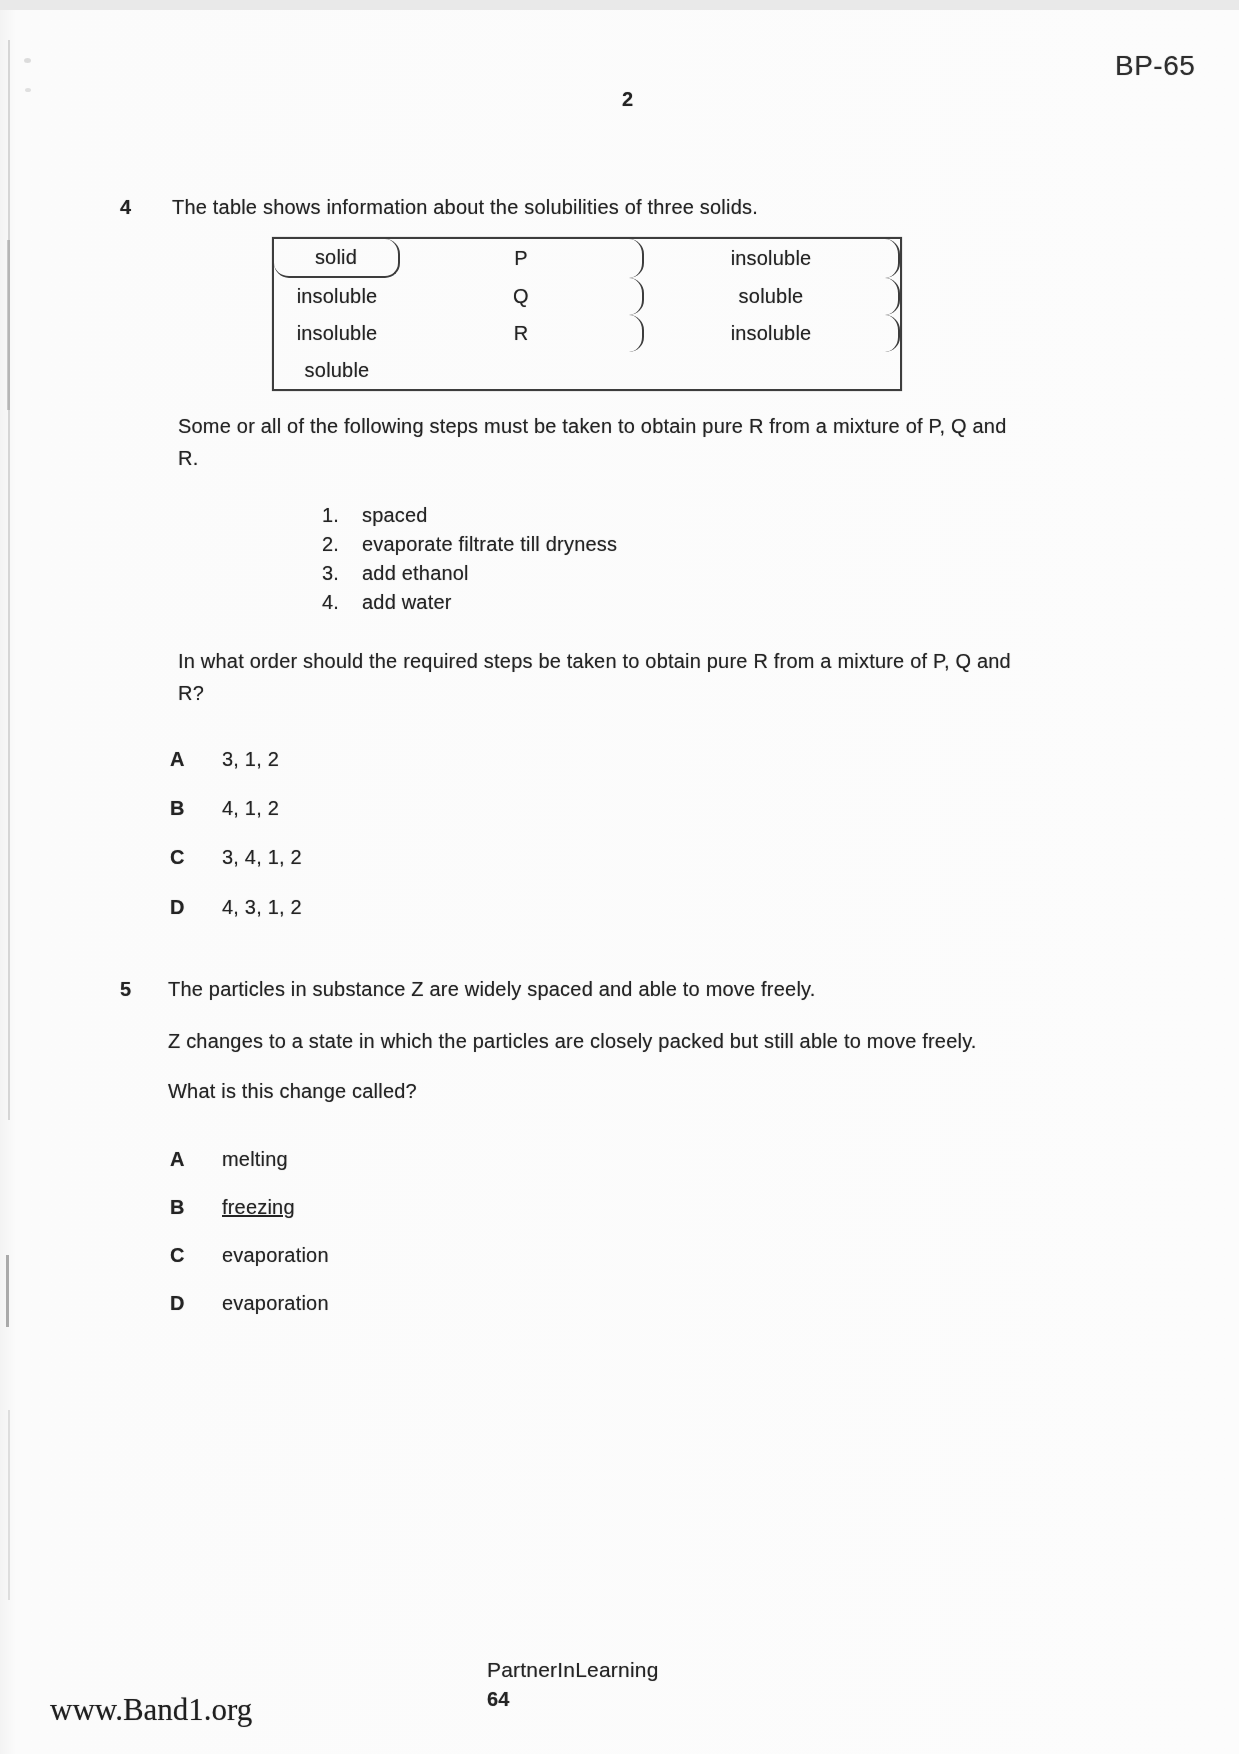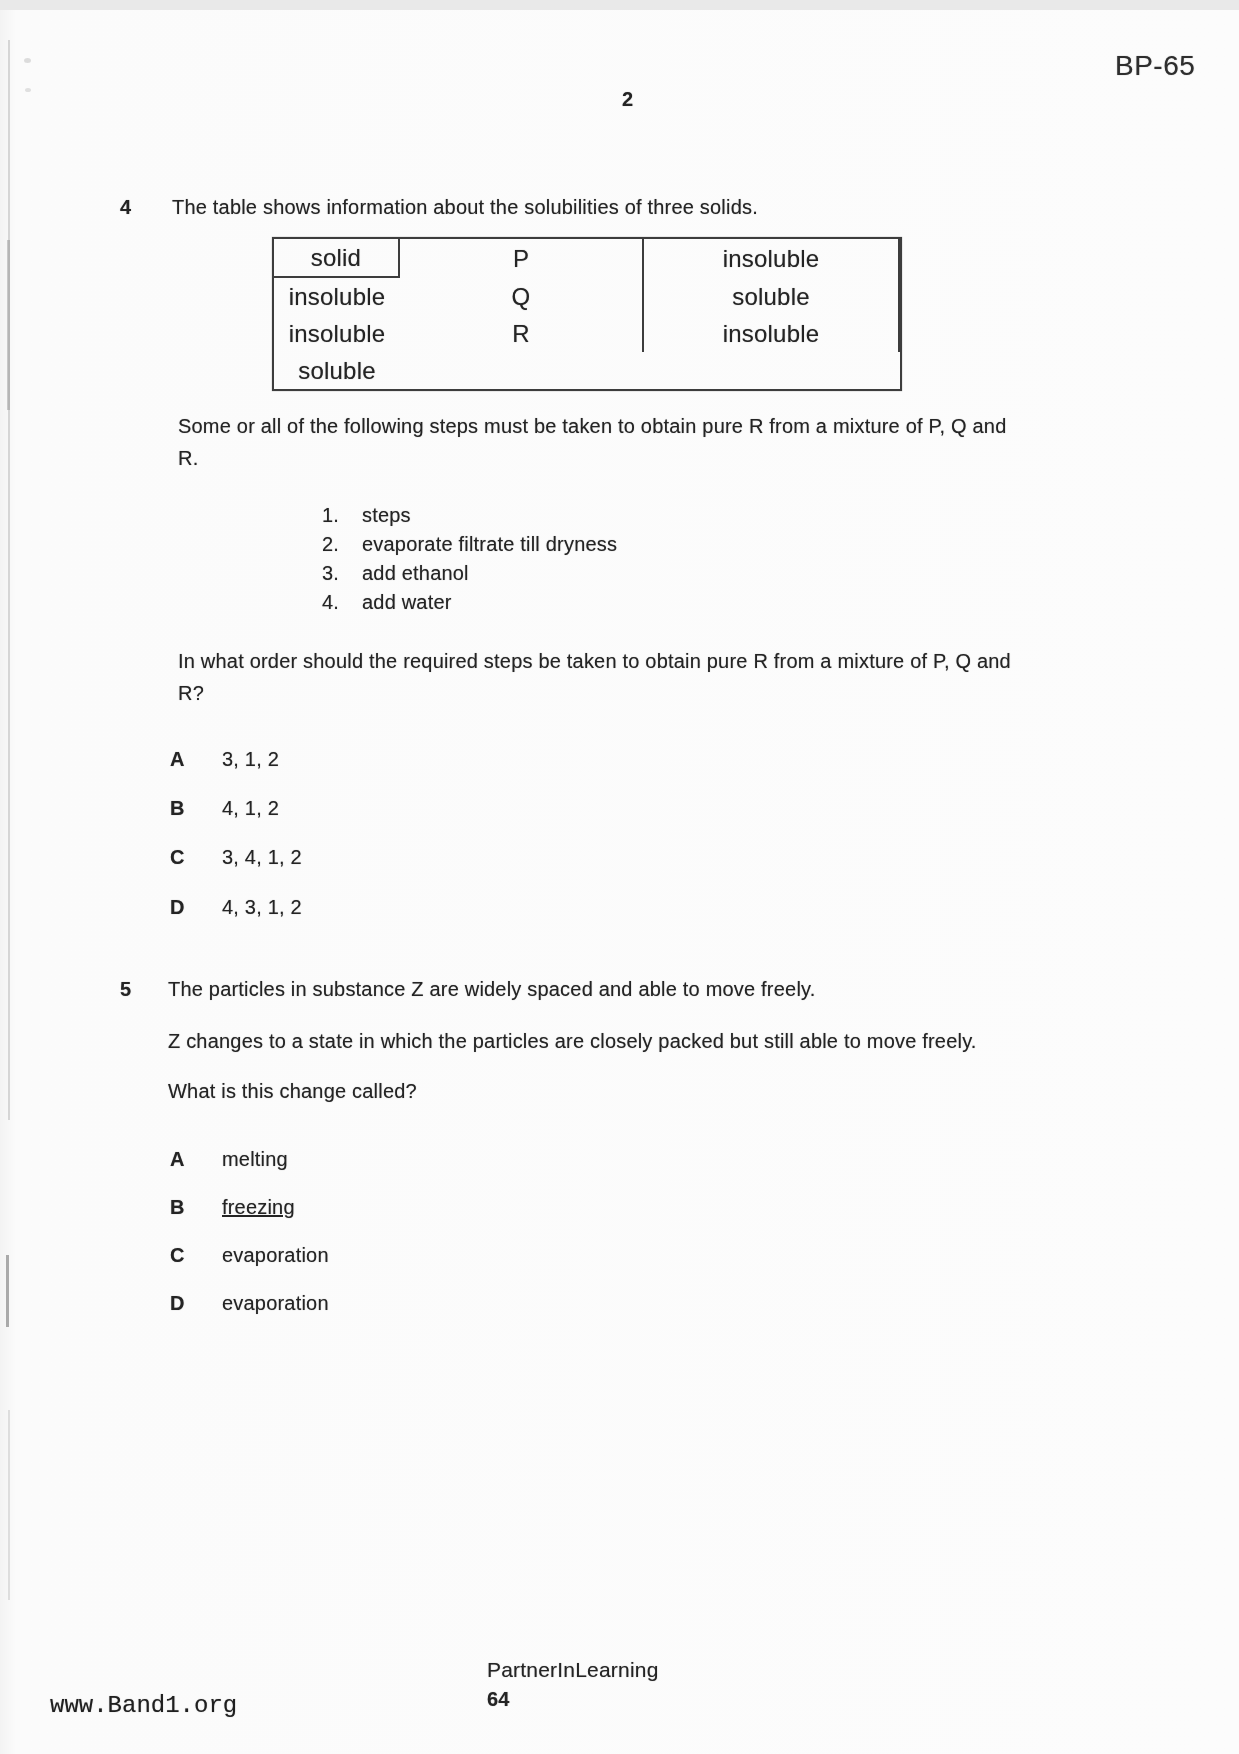--- a/index.html
+++ b/index.html
@@ -32,30 +32,31 @@
   .sol-table{
     position:absolute;left:272px;top:227px;
     display:grid;
     grid-template-columns:126px 244px 256px;
     grid-template-rows:39px 37px 37px 37px;
     border:2px solid #3d3d3d;
     box-shadow:0 0 1px rgba(40,40,40,.5);
   }
   .cell{
     display:flex;align-items:center;justify-content:center;
-    font-size:24px;color:#242424;letter-spacing:.2px;
+    font-size:20px;color:#242424;letter-spacing:.2px;
     text-shadow:0 0 1px rgba(25,25,25,.42);
+    border-radius:15px;
   }
   .cell.c1,.cell.c2{border-right:2px solid #3d3d3d;}
   .cell.th{border-bottom:2px solid #3d3d3d;}
   
   .artifact{position:absolute;pointer-events:none;}
   .mono{
-    font-family:Liberation Mono, monospace;
-    font-size:24px;color:#1f1f1f;
+    font-family:Liberation Serif, serif;
+    font-size:31px;color:#1f1f1f;
     text-shadow:0 0 1px rgba(25,25,25,.45);
   }
 </style>
 </head>
 <body>
 
 <div class="page">
 
   <div class="artifact" style="left:8px;top:30px;width:2px;height:1080px;background:#b9b9b9;opacity:.55;"></div>
   <div class="artifact" style="left:7px;top:230px;width:3px;height:170px;background:#8f8f8f;opacity:.45;"></div>
@@ -85,21 +86,21 @@
       <div class="cell c1">R</div>
       <div class="cell c2">insoluble</div>
       <div class="cell c3">soluble</div>
     </div>
 
     <div class="abs txt" style="left:178px;top:405px;">Some or all of the following steps must be taken to obtain pure R from a mixture of P, Q and</div>
     <div class="abs txt" style="left:178px;top:437px;">R.</div>
 
     <div>
       <div class="abs txt" style="left:322px;top:494px;">1.</div>
-      <div class="abs txt" style="left:362px;top:494px;">steps</div>
+      <div class="abs txt" style="left:362px;top:494px;">spaced</div>
       <div class="abs txt" style="left:322px;top:523px;">2.</div>
       <div class="abs txt" style="left:362px;top:523px;">evaporate filtrate till dryness</div>
       <div class="abs txt" style="left:322px;top:552px;">3.</div>
       <div class="abs txt" style="left:362px;top:552px;">add ethanol</div>
       <div class="abs txt" style="left:322px;top:581px;">4.</div>
       <div class="abs txt" style="left:362px;top:581px;">add water</div>
     </div>
 
     <div class="abs txt" style="left:178px;top:640px;">In what order should the required steps be taken to obtain pure R from a mixture of P, Q and</div>
     <div class="abs txt" style="left:178px;top:672px;">R?</div>

